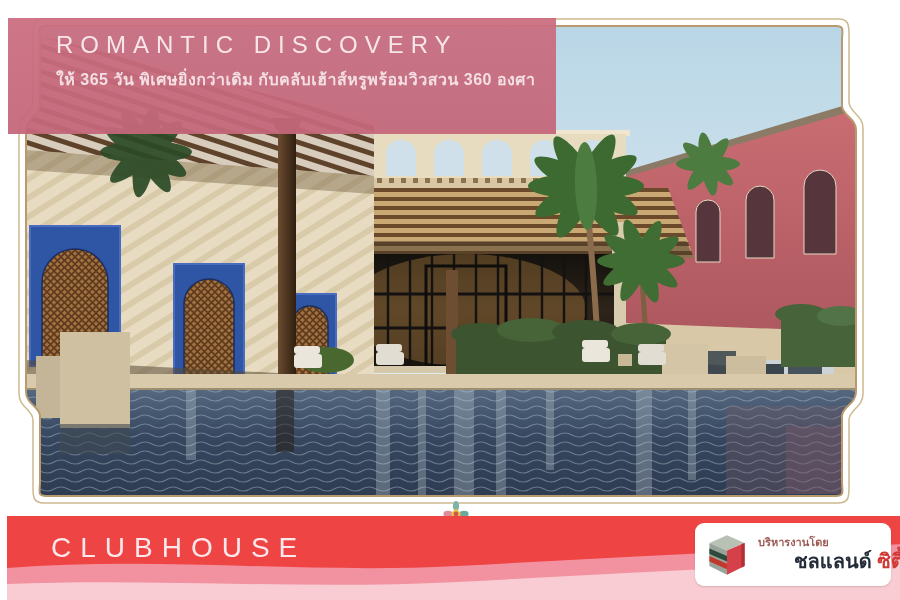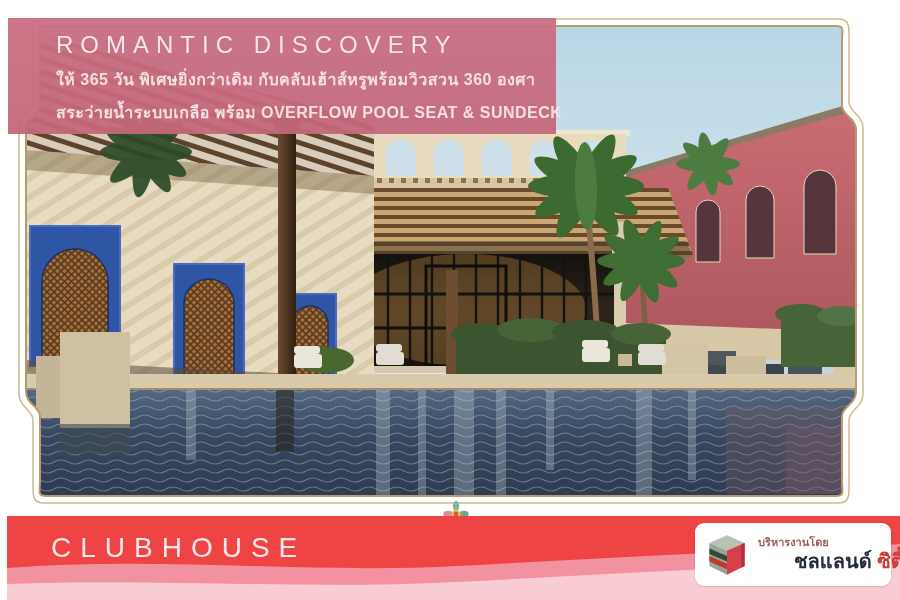--- a/index.html
+++ b/index.html
@@ -327,21 +327,20 @@
   <svg class="frame-overlay" viewBox="0 0 900 600">
     <path fill="#ffffff" fill-rule="evenodd" d="M0,0 H900 V600 H0 Z
       M46,26 H836 C845,26 842,31 842,40 V106 C842,115 856,118 856,130 V392 C856,404 842,407 842,416 V482 C842,491 845,496 836,496 H46 C37,496 40,491 40,482 V416 C40,407 26,404 26,392 V130 C26,118 40,115 40,106 V40 C40,31 37,26 46,26 Z"></path>
     <path fill="none" stroke="#b89a6e" stroke-width="2" d="M46,26 H836 C845,26 842,31 842,40 V106 C842,115 856,118 856,130 V392 C856,404 842,407 842,416 V482 C842,491 845,496 836,496 H46 C37,496 40,491 40,482 V416 C40,407 26,404 26,392 V130 C26,118 40,115 40,106 V40 C40,31 37,26 46,26 Z"></path>
     <path fill="none" stroke="#cdb98f" stroke-width="1.5" d="M44,19 H838 C848,19 849,24 849,34 V102 C849,112 863,115 863,128 V394 C863,407 849,410 849,420 V488 C849,498 848,503 838,503 H44 C34,503 33,498 33,488 V420 C33,410 19,407 19,394 V128 C19,115 33,112 33,102 V34 C33,24 34,19 44,19 Z"></path>
   </svg>
 
   <div class="banner">
     <div class="banner-title">ROMANTIC  DISCOVERY</div>
     <div class="banner-line">ให้ 365 วัน พิเศษยิ่งกว่าเดิม กับคลับเฮ้าส์หรูพร้อมวิวสวน 360 องศา</div>
-    <div class="banner-line">สระว่ายน้ำระบบเกลือ พร้อม OVERFLOW POOL SEAT &amp; SUNDECK</div>
   </div>
 
   <svg class="emblem" viewBox="0 0 28 30">
     <ellipse cx="14" cy="6" rx="3.2" ry="5" fill="#7fb3a8"></ellipse>
     <ellipse cx="6" cy="14" rx="4.6" ry="3.2" fill="#e08a9a"></ellipse>
     <ellipse cx="22" cy="14" rx="4.6" ry="3.2" fill="#6aa7a0"></ellipse>
     <ellipse cx="14" cy="24" rx="3" ry="4.6" fill="#7a9cc8"></ellipse>
     <rect x="10" y="10" width="8" height="8" rx="2" fill="#e8c24a" transform="rotate(45 14 14)"></rect>
     <circle cx="14" cy="14" r="2.4" fill="#cf5a4a"></circle>
   </svg>

